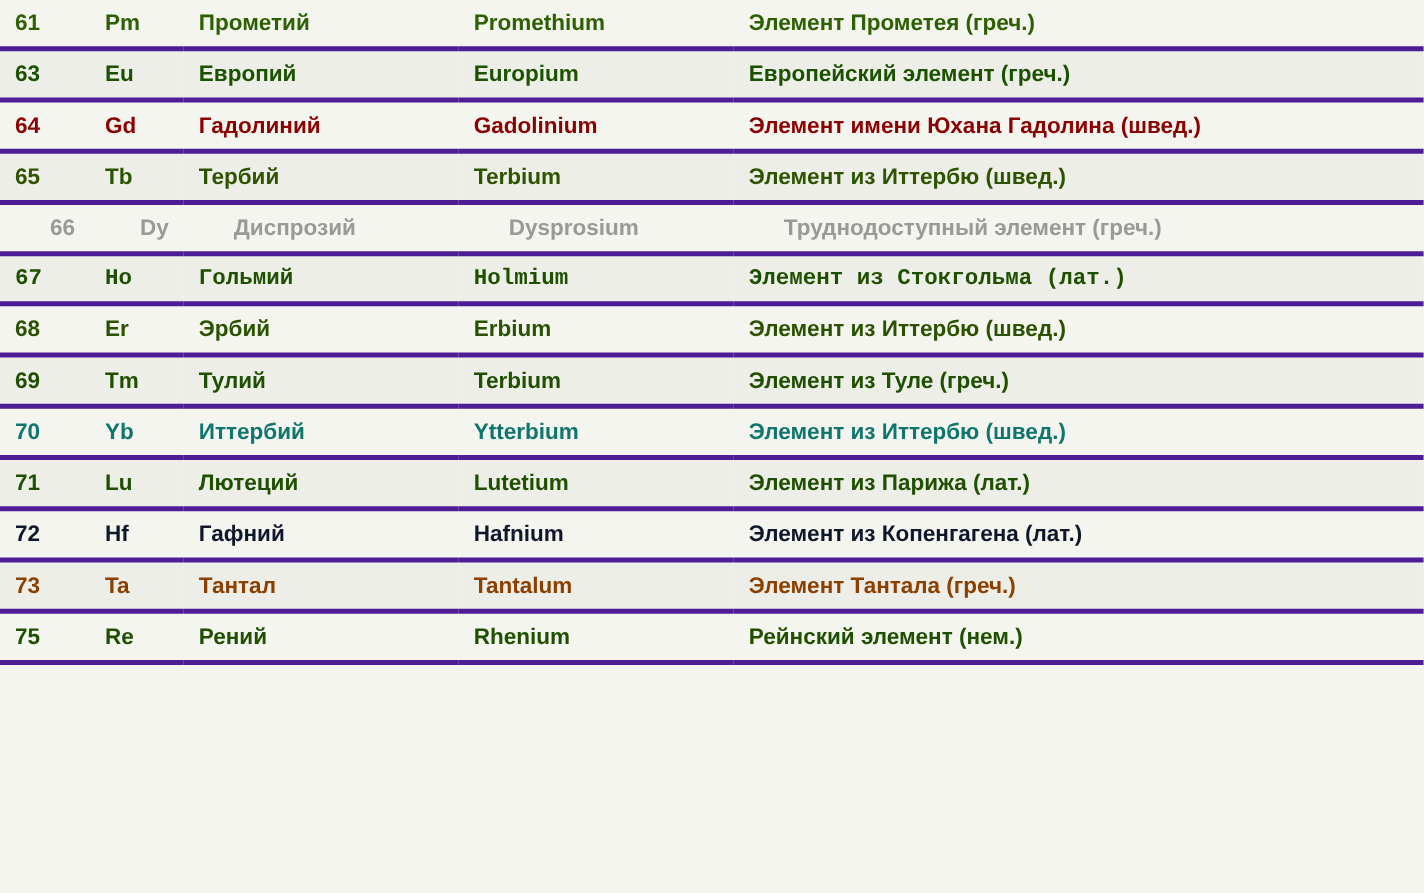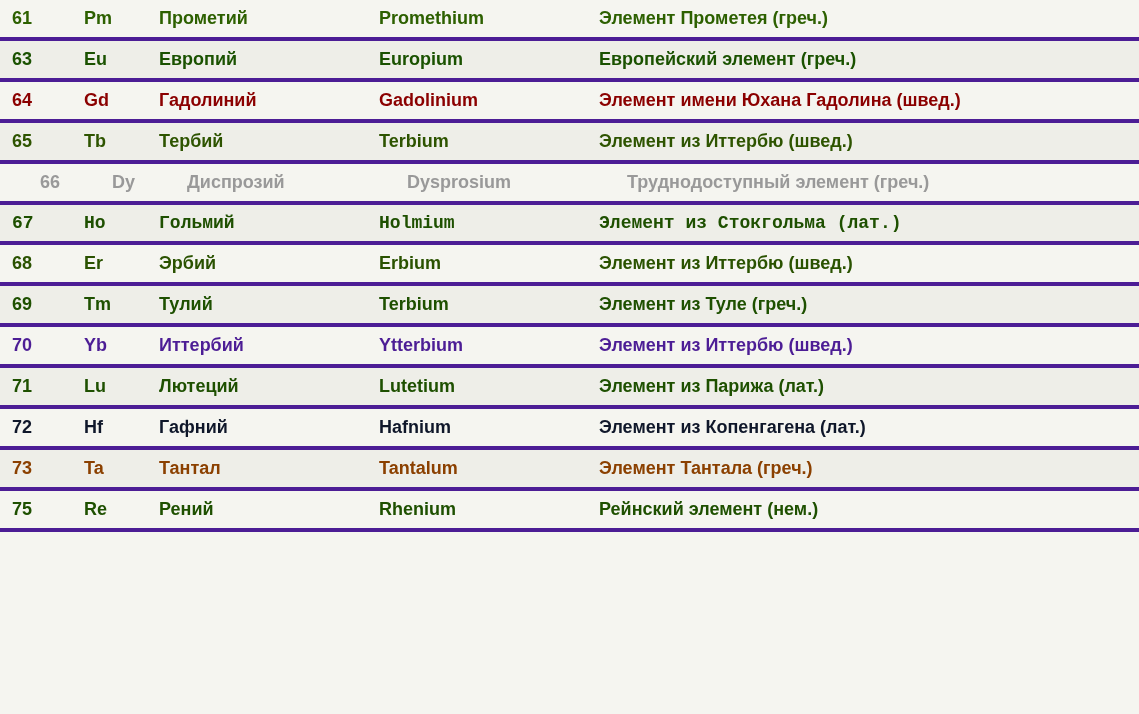--- a/index.html
+++ b/index.html
@@ -59,21 +59,21 @@
     .row-65 td { color: #2e5400; }
     
     .row-66 td { color: #999999; padding-left: 40px; }
     
     .row-67 td { color: #1e5000; font-family: Liberation Mono, monospace; }
     
     .row-68 td { color: #2a5200; }
     
     .row-69 td { color: #1e5000; }
     
-    .row-70 td { color: #4c1d95; }
+    .row-70 td { color: #0f766e; }
     
     .row-71 td { color: #1e5000; }
     
     .row-72 td { color: #0f172a; }
     
     .row-73 td { color: #8b4000; }
     
     .row-74 td { color: #999999; }
     
     .row-75 td { color: #1e5000; }

